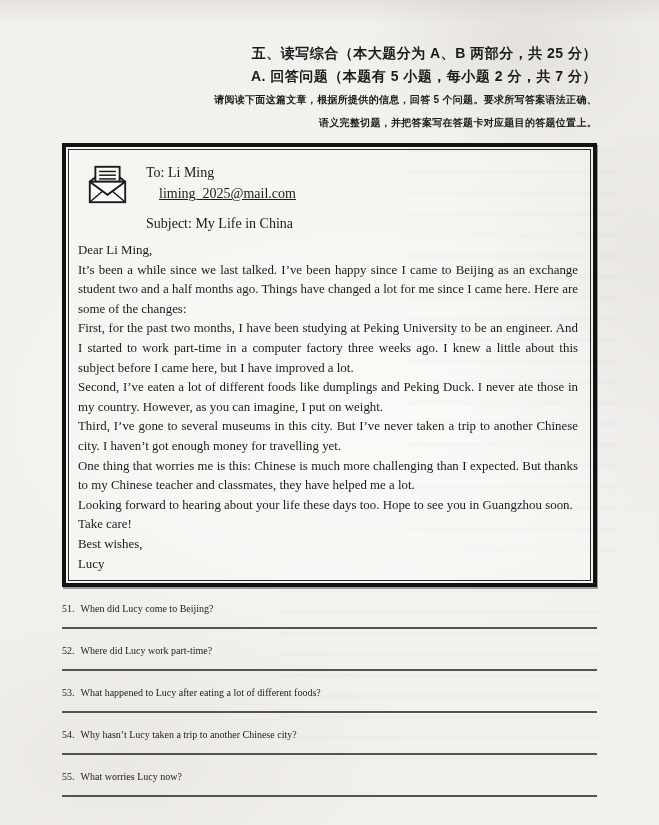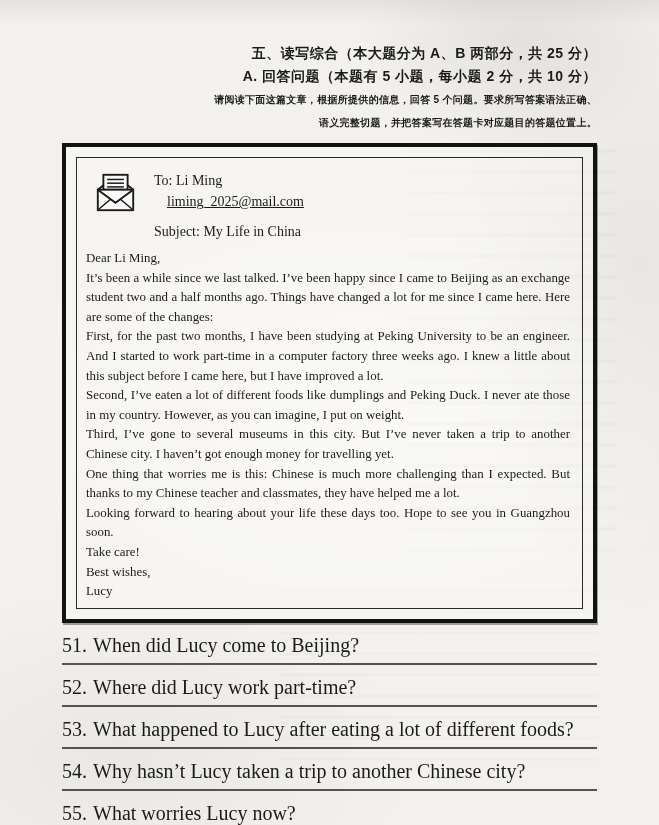--- a/index.html
+++ b/index.html
@@ -30,54 +30,54 @@
   .content{ position:relative; padding:42px 62px 0 62px; }
 
   .cjk{ font-family:"Liberation Sans","DejaVu Sans",sans-serif; font-weight:700;text-align:right; }
   .sec-title{ font-size:14px; line-height:22px; letter-spacing:.5px; }
   .part-title{ font-size:14px; line-height:24px; letter-spacing:.5px; }
   .instructions{ padding-left:27px; font-size:10px; line-height:23px; letter-spacing:.3px; }
 
   .email-box{
     margin-top:9px;
     border:4px solid #121212;
-    padding:10px;
+    padding:2px;
     box-shadow:1px 2px 0 rgba(0,0,0,.35);
     background:rgba(252,251,249,.35);
   }
   .email-inner{
     border:1px solid #2a2a2a;
     padding:9px 12px 6px 9px;
   }
   .email-head{ display:flex; align-items:flex-start; gap:15px; padding:3px 0 0 6px; }
   .envelope{ flex:0 0 auto; margin-top:2px; }
   .head-lines{ font-size:14px; line-height:21px; }
   .head-addr{ padding-left:13px;text-decoration:underline; }
   .head-subject{ margin-top:9px; }
 
   .email-body{ margin-top:7px; font-size:12.9px; line-height:19.6px; }
   .email-body p{ text-align:justify; }
   .sig-block div{ line-height:19.6px; }
 
-  .questions{ font-size:20px; }
+  .questions{ font-size:10px; }
   .question{ margin-top:13px; line-height:18px; }
   .q-num{ margin-right:6px; }
   .answer-line{ margin-top:9px; height:0; border-bottom:2px solid rgba(40,40,40,.78); }
 </style>
 </head>
 <body>
 
 <div class="paper">
   <div class="bleed b1"></div>
   <div class="bleed b2"></div>
 
   <div class="content">
 
     <div class="cjk sec-title">五、读写综合（本大题分为 A、B 两部分，共 25 分）</div>
-    <div class="cjk part-title">A. 回答问题（本题有 5 小题，每小题 2 分，共 10 分）</div>
+    <div class="cjk part-title">A. 回答问题（本题有 5 小题，每小题 2 分，共 7 分）</div>
 
     <div class="cjk instructions">
       <div>请阅读下面这篇文章，根据所提供的信息，回答 5 个问题。要求所写答案语法正确、</div>
       <div>语义完整切题，并把答案写在答题卡对应题目的答题位置上。</div>
     </div>
 
     <div class="email-box">
       <div class="email-inner">
 
         <div class="email-head">

